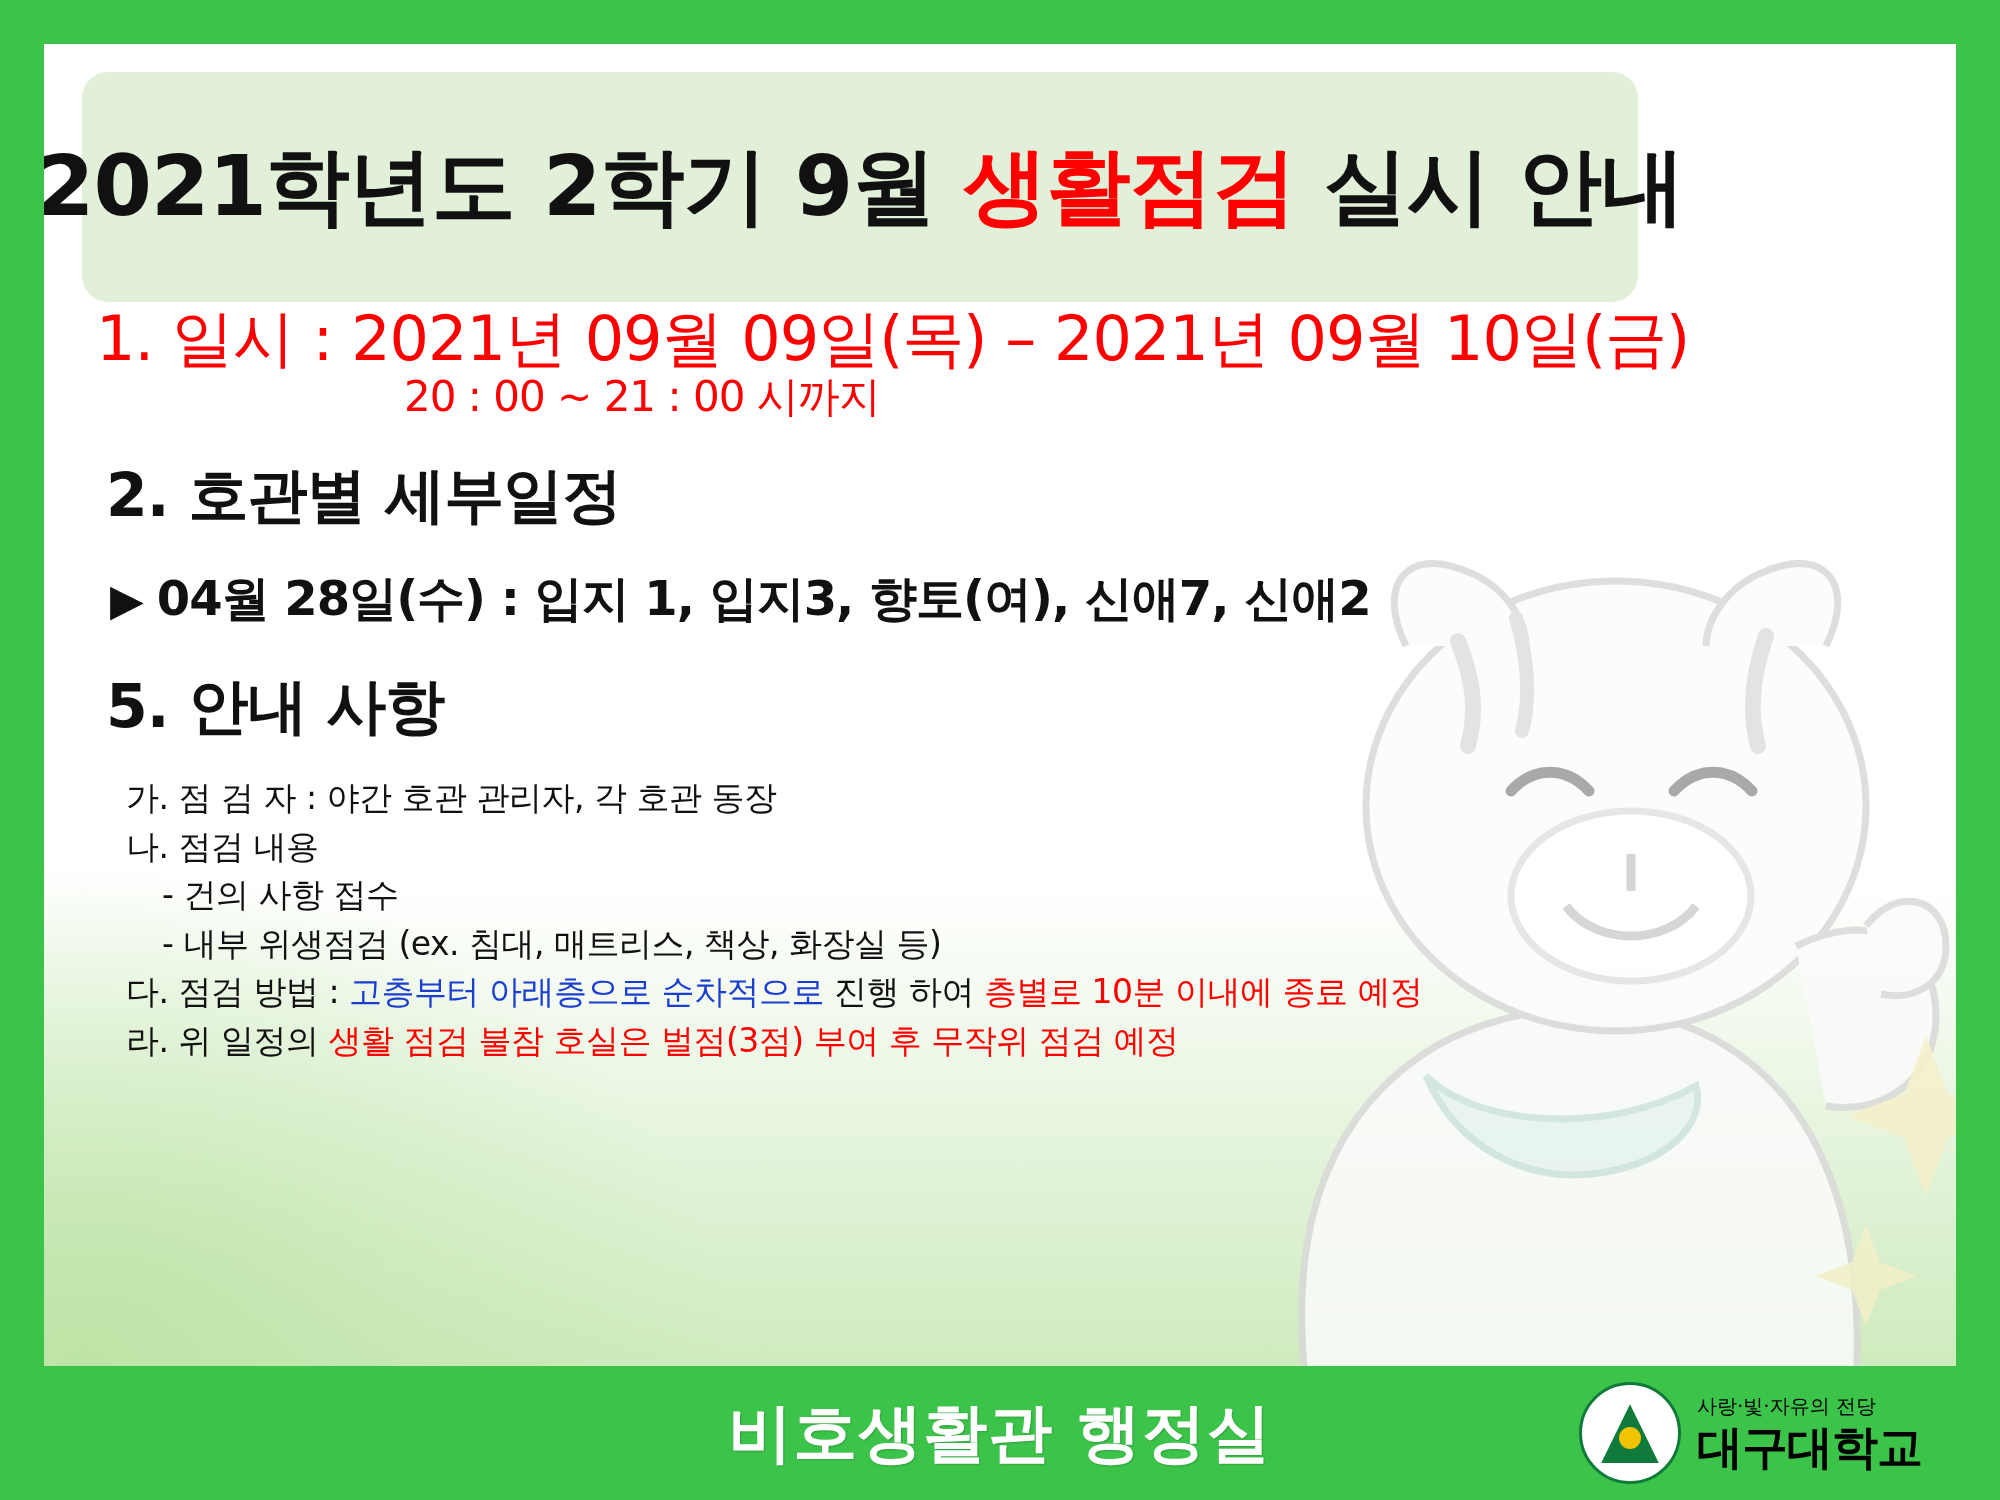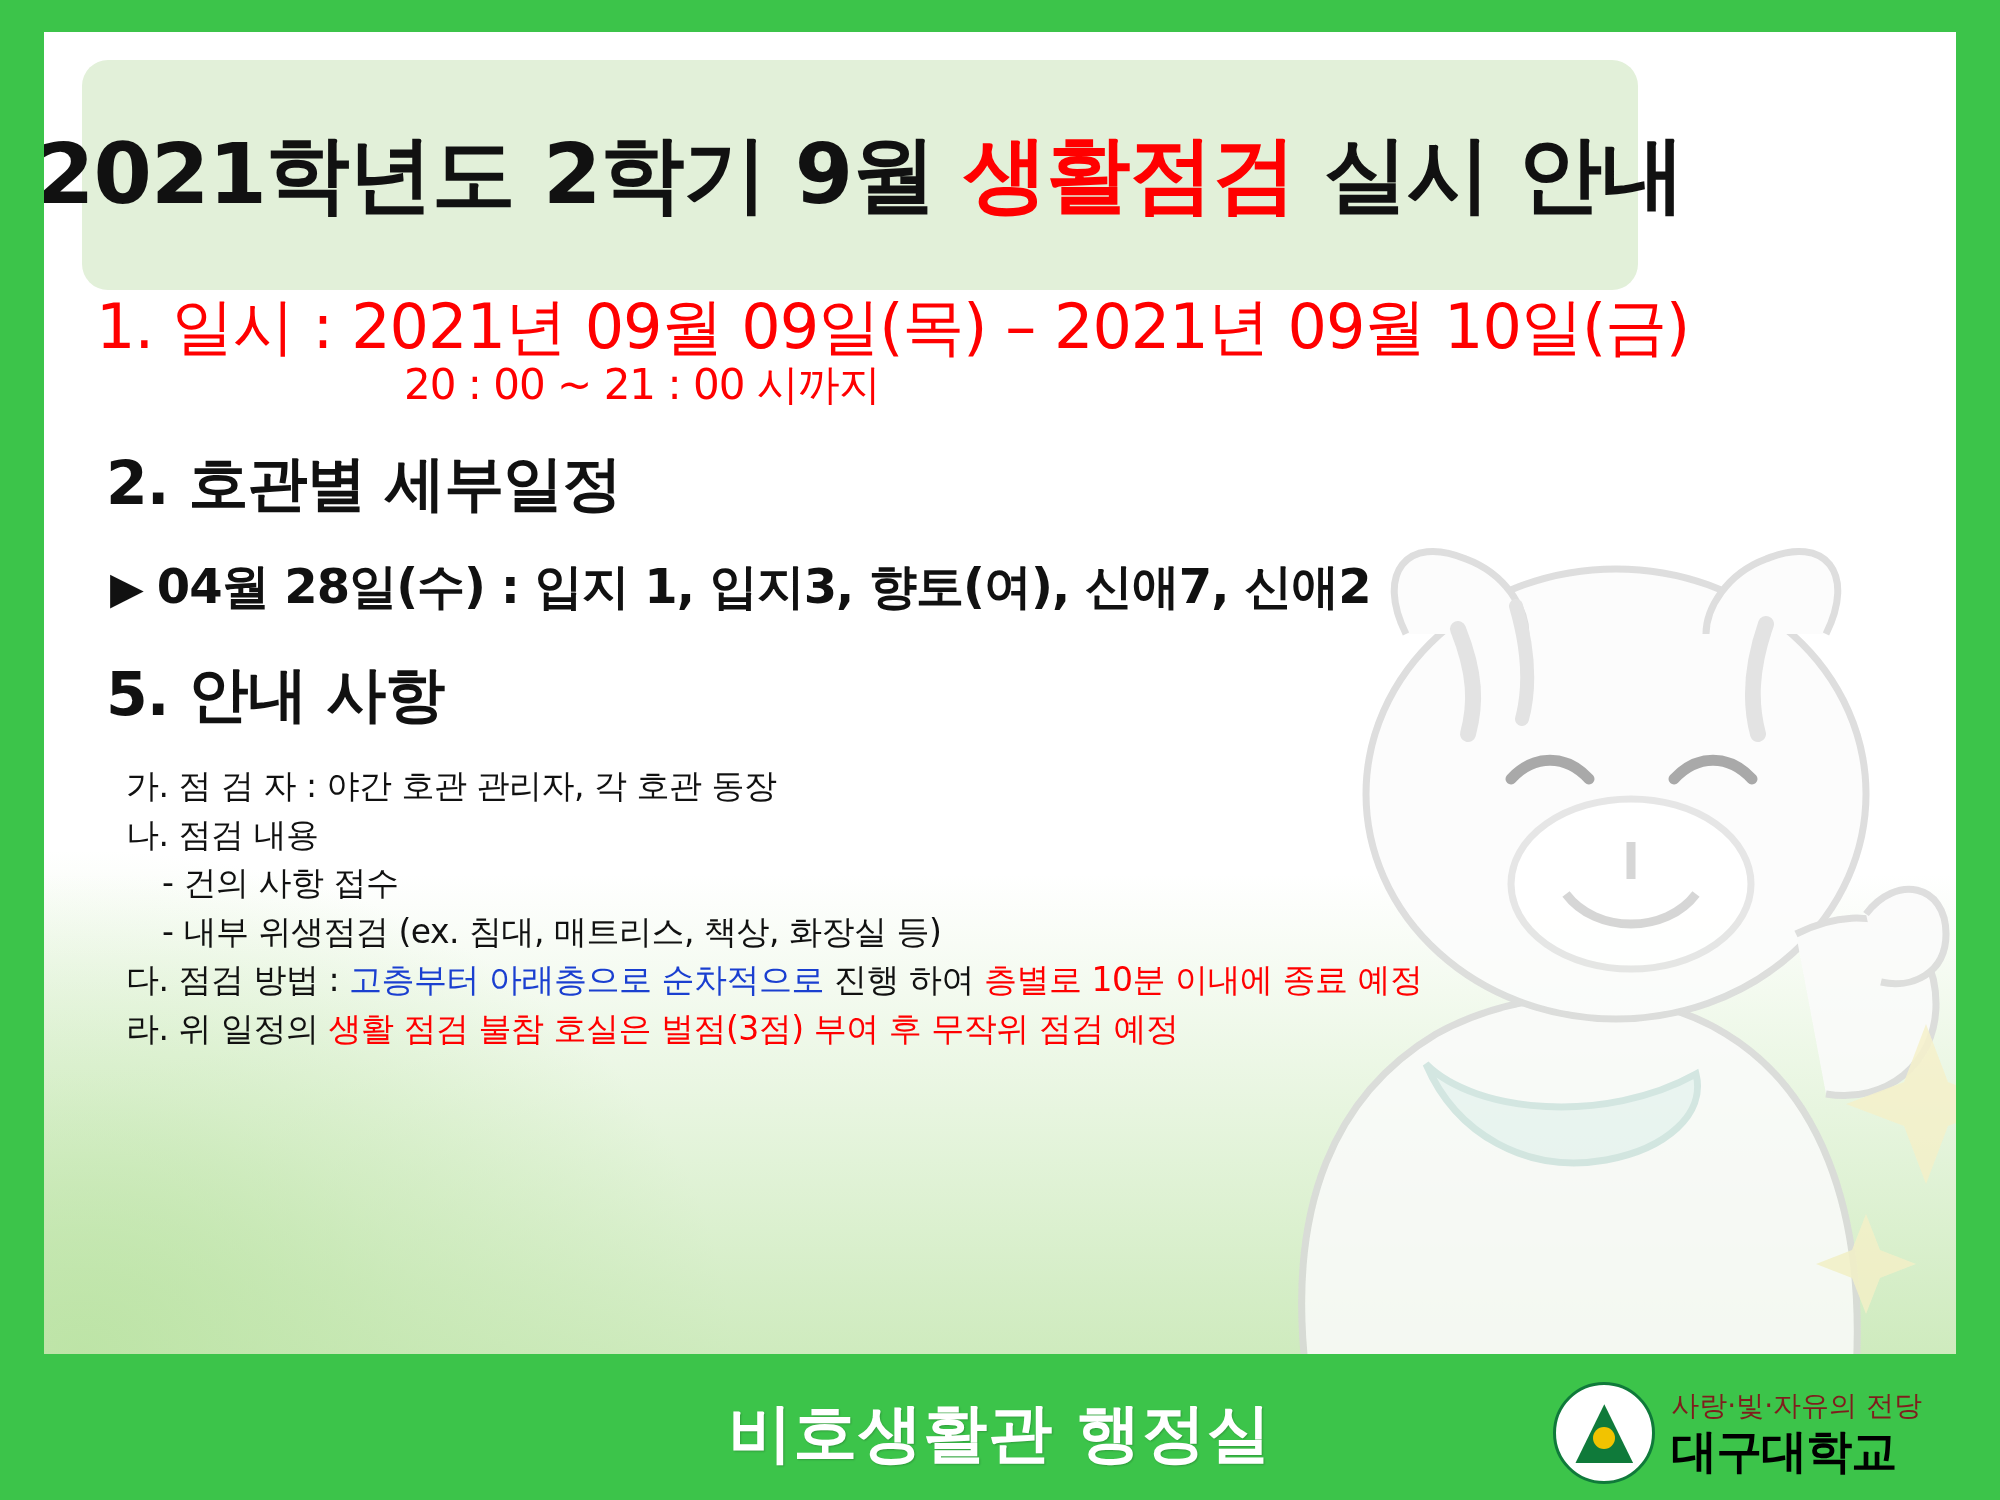--- a/index.html
+++ b/index.html
@@ -7,21 +7,21 @@
     width:2000px;height:1500px;
     font-family:"DejaVu Sans","Liberation Sans",sans-serif;
     background:#ffffff;
     overflow:hidden;
   }
   .poster{
     position:relative;
     width:2000px;height:1500px;
     background:#3cc44a;
     box-sizing:border-box;
-    padding:32px 44px 0 44px;
+    padding:44px 44px 0 44px;
   }
   
   .card{
     position:relative;
     width:1912px;
     height:1322px;
     background:#ffffff;
     box-sizing:border-box;
     overflow:hidden;
   }
@@ -153,21 +153,21 @@
     position:relative;
   }
   .seal .dot{
     position:absolute;left:50%;top:58%;
     transform:translate(-50%,-50%);
     width:22px;height:22px;border-radius:50%;
     background:#f2c300;
   }
   .brand-text{display:flex;flex-direction:column;line-height:1;}
   .brand-tag{
-    color:#7f1d1d;font-size:28px;letter-spacing:0px;margin-bottom:8px;
+    color:#000000;font-size:20px;letter-spacing:0px;margin-bottom:8px;
   }
   .brand-name{
     color:#000000;font-size:46px;font-weight:700;letter-spacing:-1px;
   }
 </style>
 </head>
 <body>
 
 <div class="poster">
   <div class="card">

